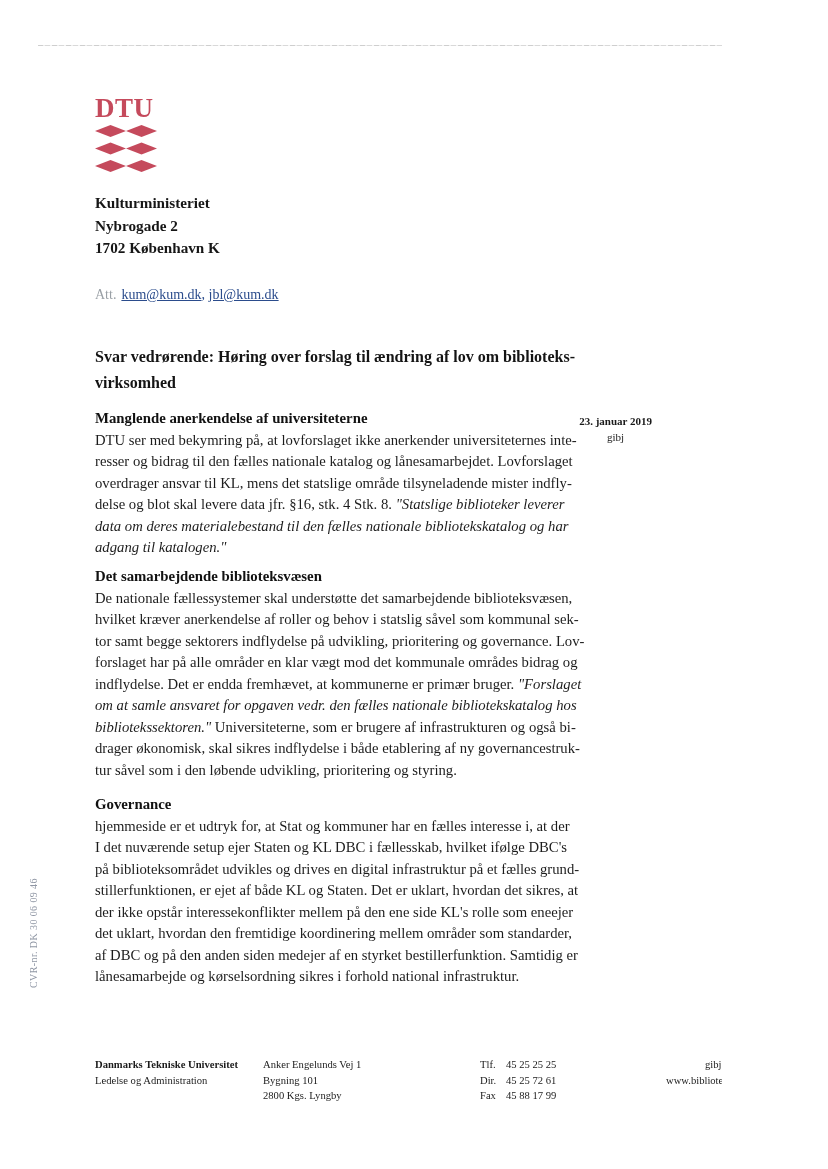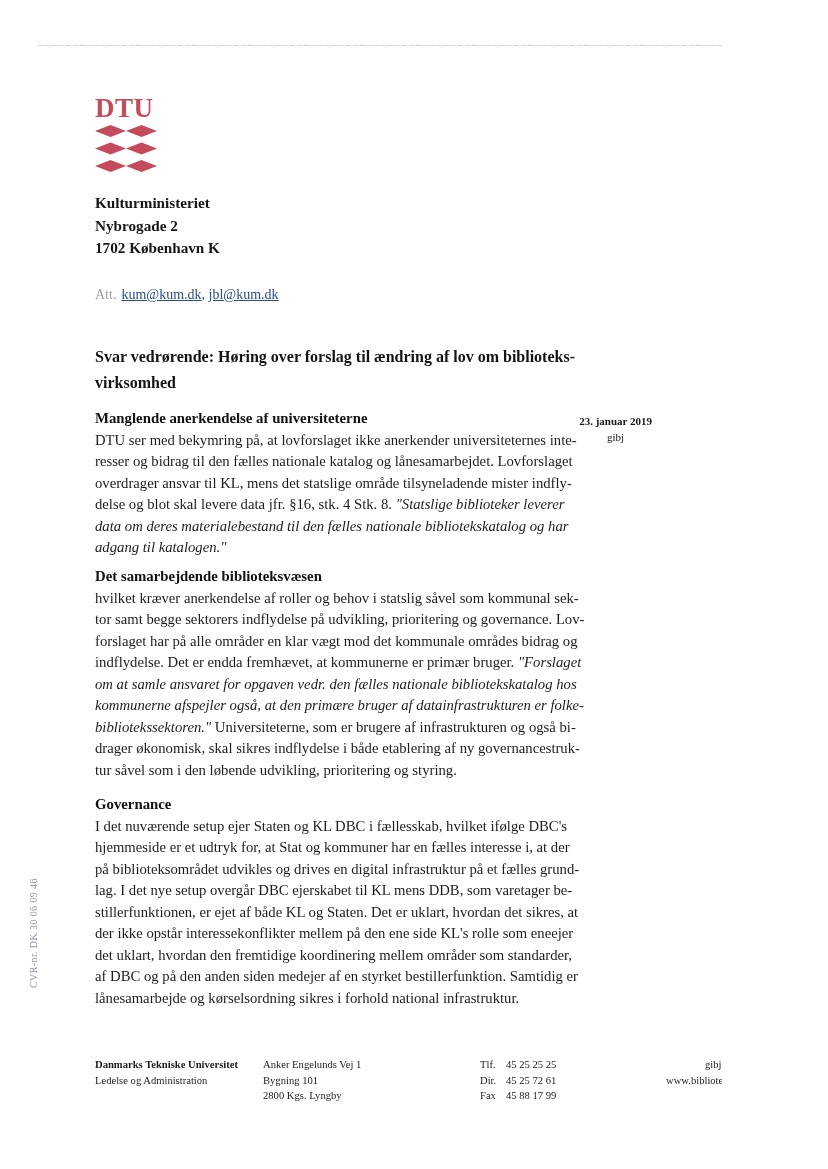--- a/index.html
+++ b/index.html
@@ -88,36 +88,35 @@
         <div class="sec-heading">Manglende anerkendelse af universiteterne</div>
         <div class="tline"><span>DTU ser med bekymring på, at lovforslaget ikke anerkender universiteternes inte-</span></div>
         <div class="tline"><span>resser og bidrag til den fælles nationale katalog og lånesamarbejdet. Lovforslaget</span></div>
         <div class="tline"><span>overdrager ansvar til KL, mens det statslige område tilsyneladende mister indfly-</span></div>
         <div class="tline"><span>delse og blot skal levere data jfr. §16, stk. 4 Stk. 8. </span><span class="it">"Statslige biblioteker leverer</span></div>
         <div class="tline"><span class="it">data om deres materialebestand til den fælles nationale bibliotekskatalog og har</span></div>
         <div class="tline"><span class="it">adgang til katalogen."</span></div>
       </div>
       <div class="section sec1">
         <div class="sec-heading">Det samarbejdende biblioteksvæsen</div>
+        <div class="tline"><span>De nationale fællessystemer skal understøtte det samarbejdende biblioteksvæsen,</span></div>
         <div class="tline"><span>hvilket kræver anerkendelse af roller og behov i statslig såvel som kommunal sek-</span></div>
         <div class="tline"><span>tor samt begge sektorers indflydelse på udvikling, prioritering og governance. Lov-</span></div>
         <div class="tline"><span>forslaget har på alle områder en klar vægt mod det kommunale områdes bidrag og</span></div>
         <div class="tline"><span>indflydelse. Det er endda fremhævet, at kommunerne er primær bruger. </span><span class="it">"Forslaget</span></div>
         <div class="tline"><span class="it">om at samle ansvaret for opgaven vedr. den fælles nationale bibliotekskatalog hos</span></div>
-        <div class="tline"><span class="it">kommunerne afspejler også, at den primære bruger af datainfrastrukturen er folke-</span></div>
         <div class="tline"><span class="it">bibliotekssektoren." </span><span>Universiteterne, som er brugere af infrastrukturen og også bi-</span></div>
         <div class="tline"><span>drager økonomisk, skal sikres indflydelse i både etablering af ny governancestruk-</span></div>
         <div class="tline"><span>tur såvel som i den løbende udvikling, prioritering og styring.</span></div>
       </div>
       <div class="section sec2">
         <div class="sec-heading">Governance</div>
+        <div class="tline"><span>hjemmeside er et udtryk for, at Stat og kommuner har en fælles interesse i, at der</span></div>
         <div class="tline"><span>I det nuværende setup ejer Staten og KL DBC i fællesskab, hvilket ifølge DBC's</span></div>
-        <div class="tline"><span>hjemmeside er et udtryk for, at Stat og kommuner har en fælles interesse i, at der</span></div>
         <div class="tline"><span>på biblioteksområdet udvikles og drives en digital infrastruktur på et fælles grund-</span></div>
-        <div class="tline"><span>lag. I det nye setup overgår DBC ejerskabet til KL mens DDB, som varetager be-</span></div>
         <div class="tline"><span>stillerfunktionen, er ejet af både KL og Staten. Det er uklart, hvordan det sikres, at</span></div>
         <div class="tline"><span>der ikke opstår interessekonflikter mellem på den ene side KL's rolle som eneejer</span></div>
         <div class="tline"><span>det uklart, hvordan den fremtidige koordinering mellem områder som standarder,</span></div>
         <div class="tline"><span>af DBC og på den anden siden medejer af en styrket bestillerfunktion. Samtidig er</span></div>
         <div class="tline"><span>lånesamarbejde og kørselsordning sikres i forhold national infrastruktur.</span></div>
       </div>
     </div>
 
   <div class="cvr">CVR-nr. DK 30 06 09 46</div>
 

